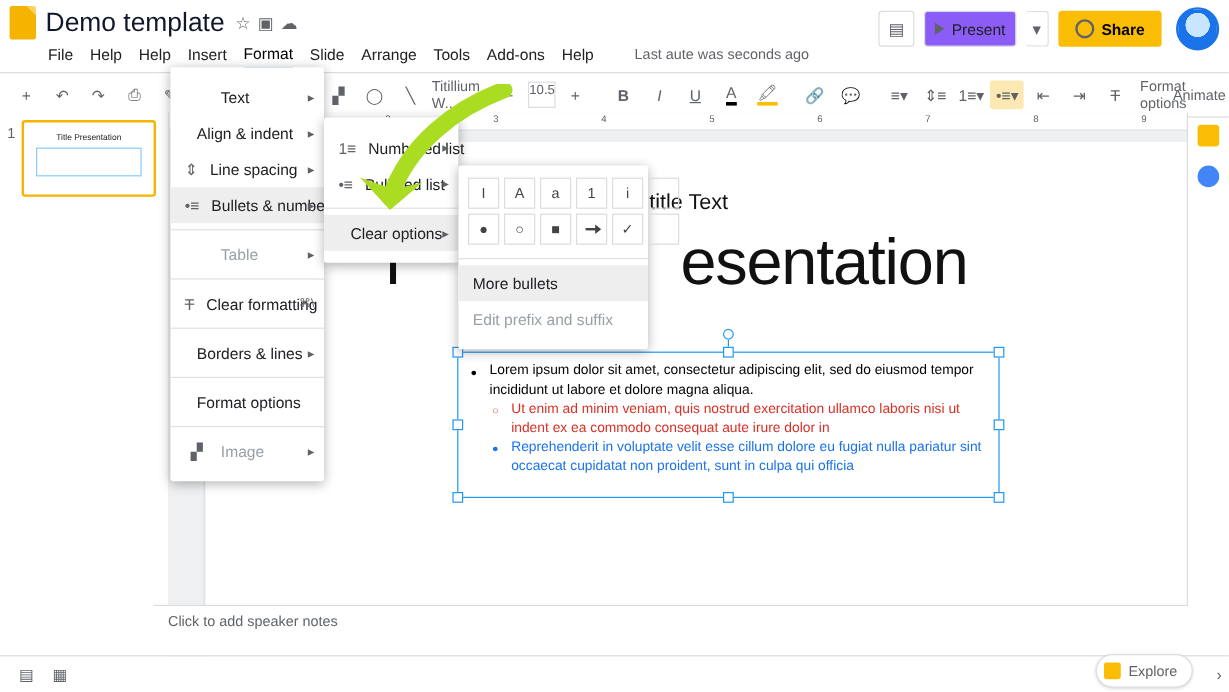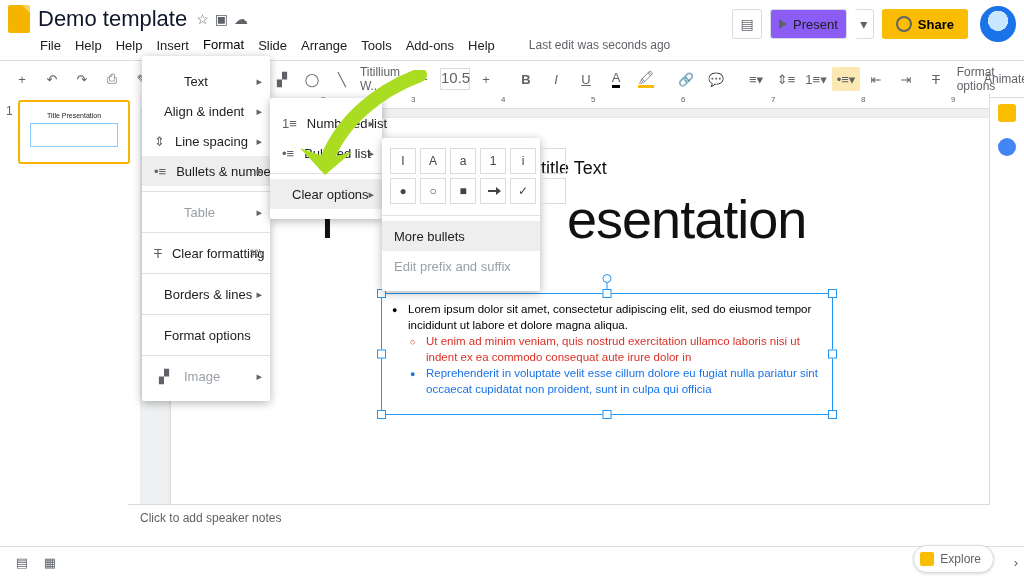--- a/index.html
+++ b/index.html
@@ -16,21 +16,21 @@
 .icon-btn{width:28px;height:28px;border:1px solid #dadce0;border-radius:3px;display:flex;align-items:center;justify-content:center;color:#5f6368;font-size:14px;background:#fff;cursor:pointer}
 .present-btn{display:flex;align-items:center;border:1px solid #dadce0;border-radius:3px;height:28px;padding:0 8px;font-size:13px;cursor:pointer;background:#8b5cf6}
 .present-btn .tri{width:0;height:0;border-left:8px solid #5f6368;border-top:5px solid transparent;border-bottom:5px solid transparent;margin-right:6px}
 .share-btn{background:#fbbc04;border:none;border-radius:3px;height:30px;padding:0 14px;font-weight:700;font-size:13px;cursor:pointer;display:flex;align-items:center}
 .share-btn::before{content:"";display:inline-block;width:12px;height:12px;border:2px solid #5f6368;border-radius:50%;margin-right:6px}
 .avatar{width:32px;height:32px;border-radius:50%;border:2px solid #1a73e8;background:radial-gradient(circle at 50% 40%,#c8e6ff 0 40%,#1a73e8 41% 100%);margin-left:4px}
 .toolbar{display:flex;align-items:center;height:32px;padding:2px 8px;border-bottom:1px solid #dadce0;color:#5f6368;font-size:13px;gap:2px}
 .toolbar .tb{min-width:22px;height:24px;display:flex;align-items:center;justify-content:center;cursor:pointer;border-radius:2px;padding:0 3px}
 .toolbar .sep{width:1px;height:20px;background:#dadce0;margin:0 4px}
 .font-box{border:1px solid transparent;min-width:70px;justify-content:flex-start;font-size:12px}
-.fsz{width:28px;font-size:15px;border:1px solid #dadce0;text-align:center;height:20px}
+.fsz{width:28px;font-size:11px;border:1px solid #dadce0;text-align:center;height:20px}
 .format-opt{font-size:12px;padding:0 6px}
 .workspace{position:absolute;left:0;right:34px;top:94px;bottom:30px;display:flex}
 .sidepanel{position:absolute;right:0;top:94px;width:34px;bottom:30px;border-left:1px solid #dadce0;display:flex;flex-direction:column;align-items:center;padding-top:10px;gap:16px}
 .sidepanel .sp{width:18px;height:18px;border-radius:3px}
 .thumbcol{width:128px;min-width:128px;background:#fff;border-right:1px solid #eee;padding:6px}
 .thumb{border:2px solid #f4b400;border-radius:3px;background:#fff;width:112px;height:64px;position:relative;padding:4px;box-sizing:border-box;font-size:5px;margin-left:12px}
 .thumb-num{position:absolute;left:-14px;top:2px;font-size:12px;color:#5f6368}
 .canvas-wrap{flex:1;background:#eef0f1;position:relative;overflow:hidden}
 .ruler-h{position:absolute;left:0;right:0;top:0;height:14px;background:#fff;border-bottom:1px solid #dadce0;font-size:8px;color:#5f6368}
 .ruler-h span{position:absolute;top:1px}
@@ -101,21 +101,21 @@
   <span class="m">File</span>
   <span class="m">Help</span>
   <span class="m">Help</span>
   <span class="m">Insert</span>
   <span class="m active">Format</span>
   <span class="m">Slide</span>
   <span class="m">Arrange</span>
   <span class="m">Tools</span>
   <span class="m">Add-ons</span>
   <span class="m">Help</span>
-  <span class="edit-info">Last edit was seconds ago</span>
+  <span class="edit-info">Last aute was seconds ago</span>
 </div>
 
 <div class="toolbar">
   <div class="tb">+</div>
   <div class="tb">↶</div>
   <div class="tb">↷</div>
   <div class="tb">⎙</div>
   <div class="tb">✎</div>
   <div class="sep"></div>
   <div class="tb">🔍</div>

